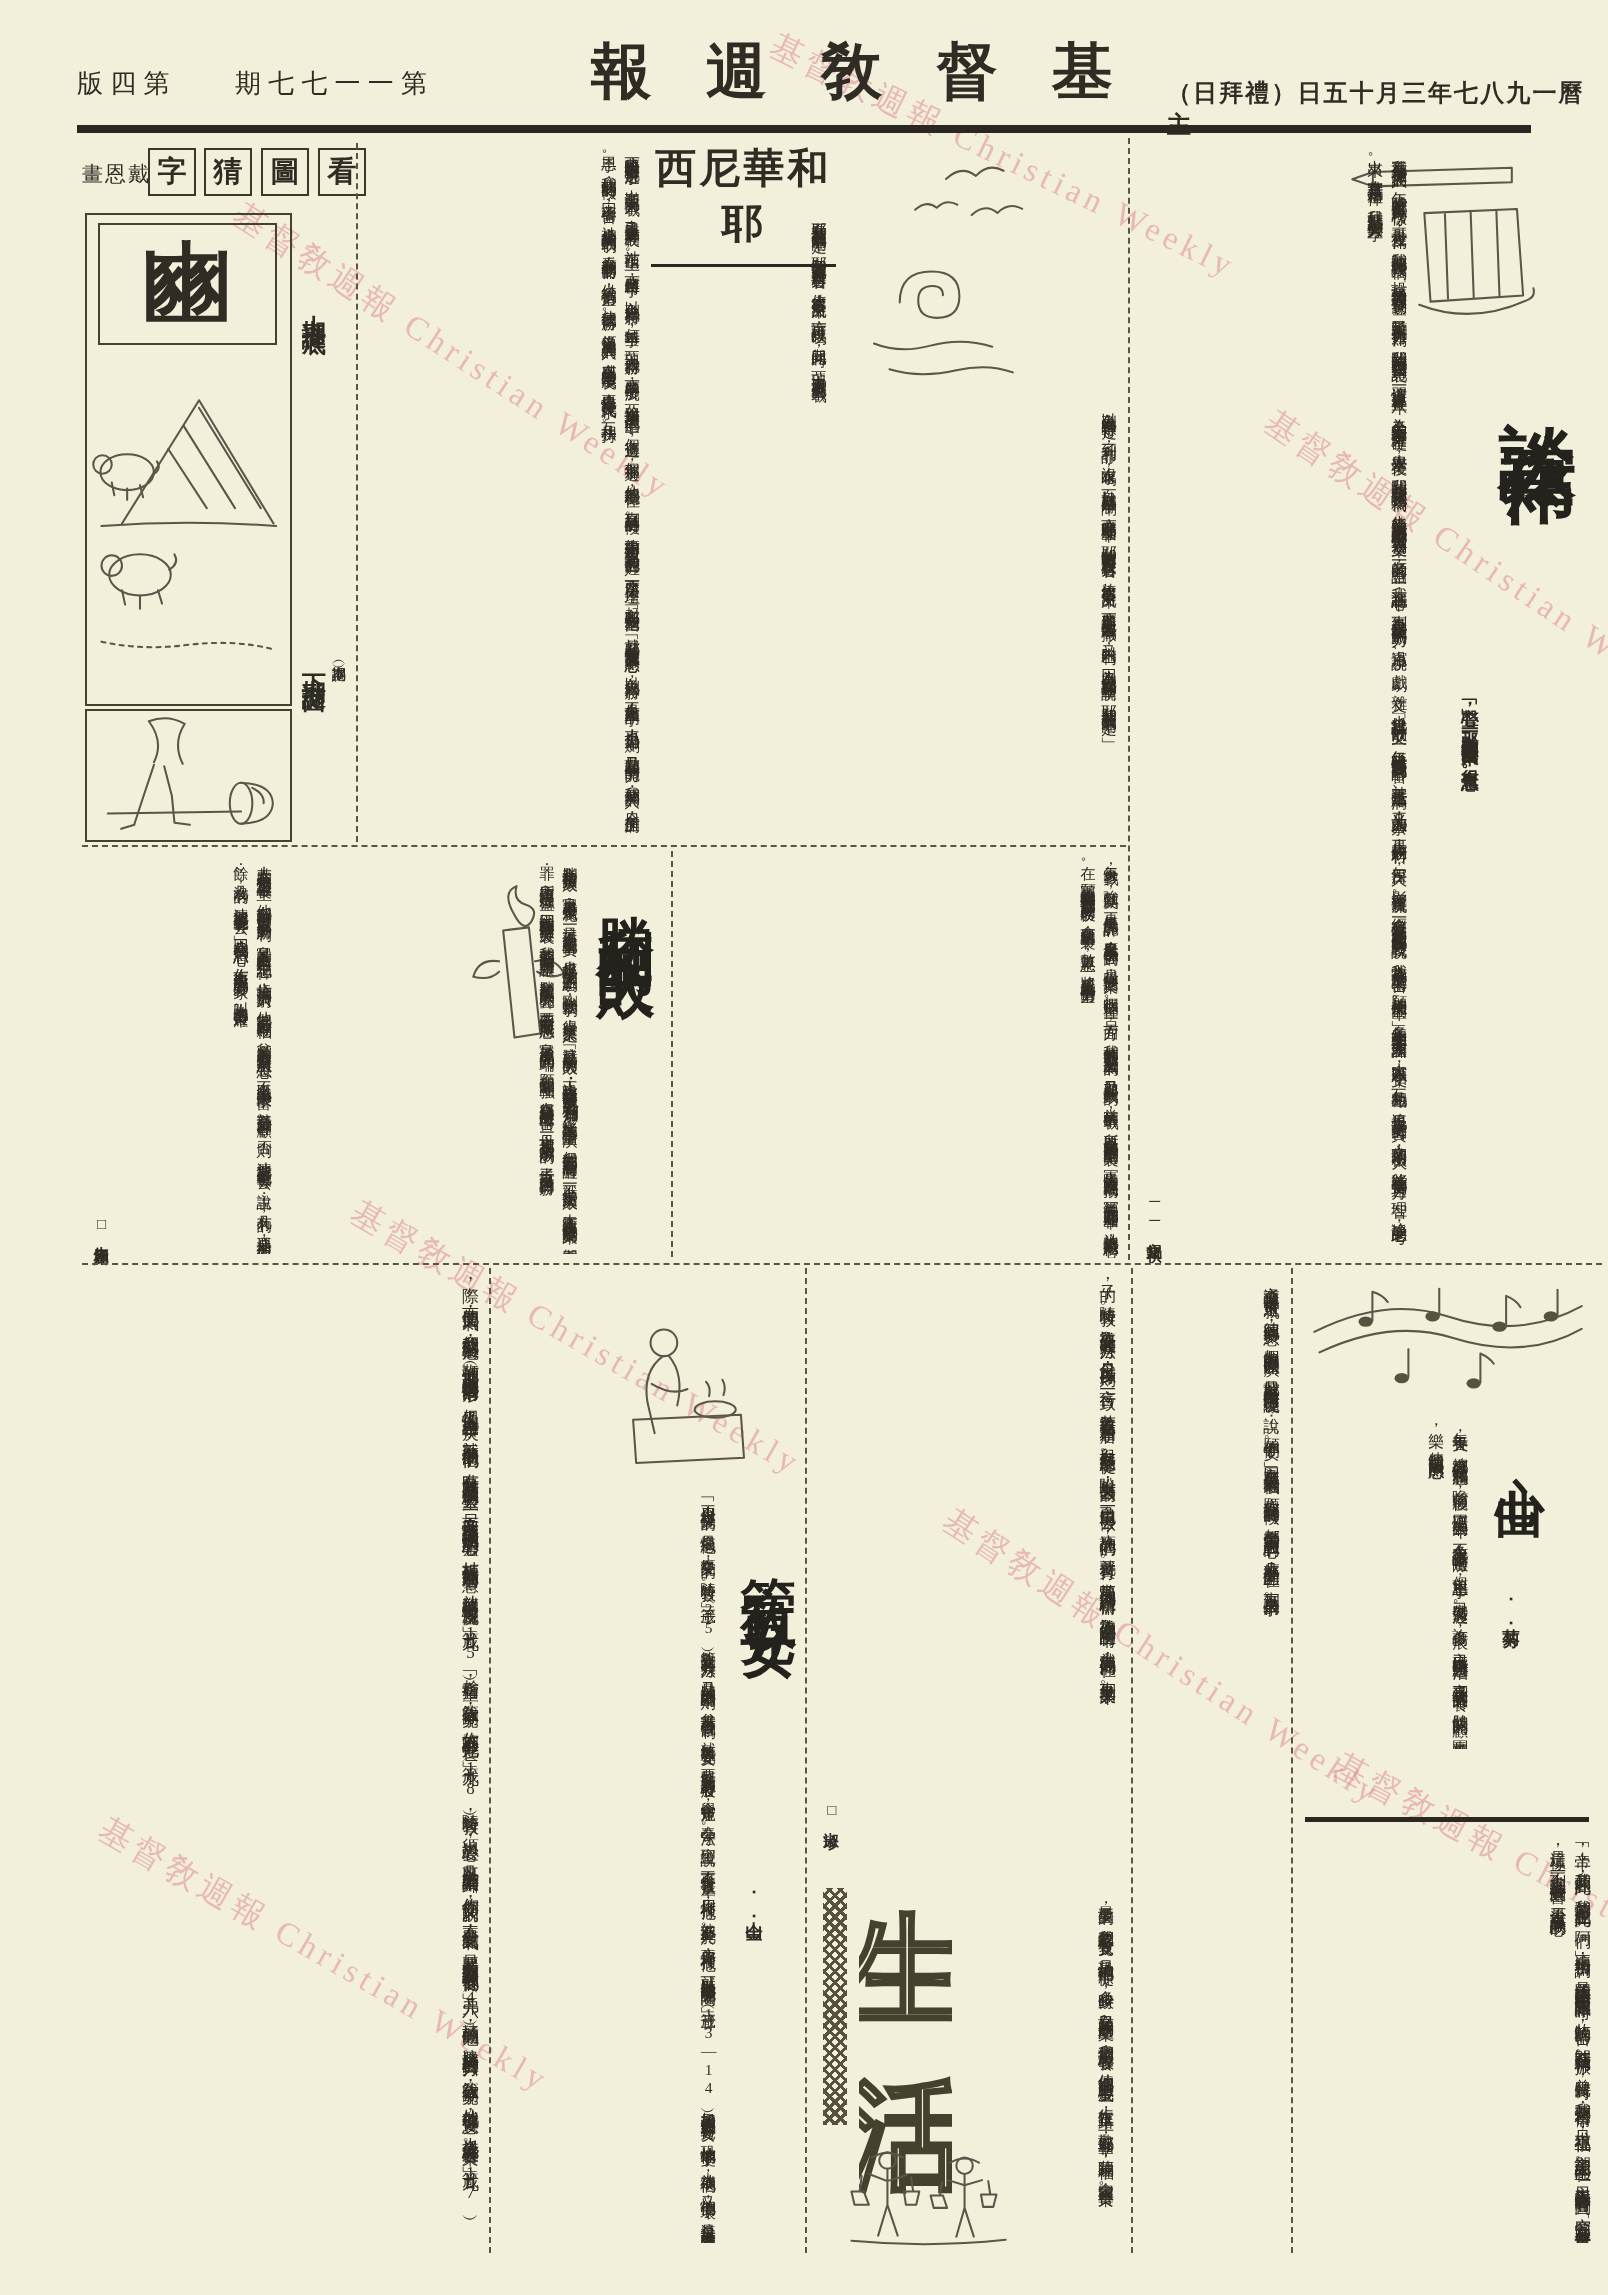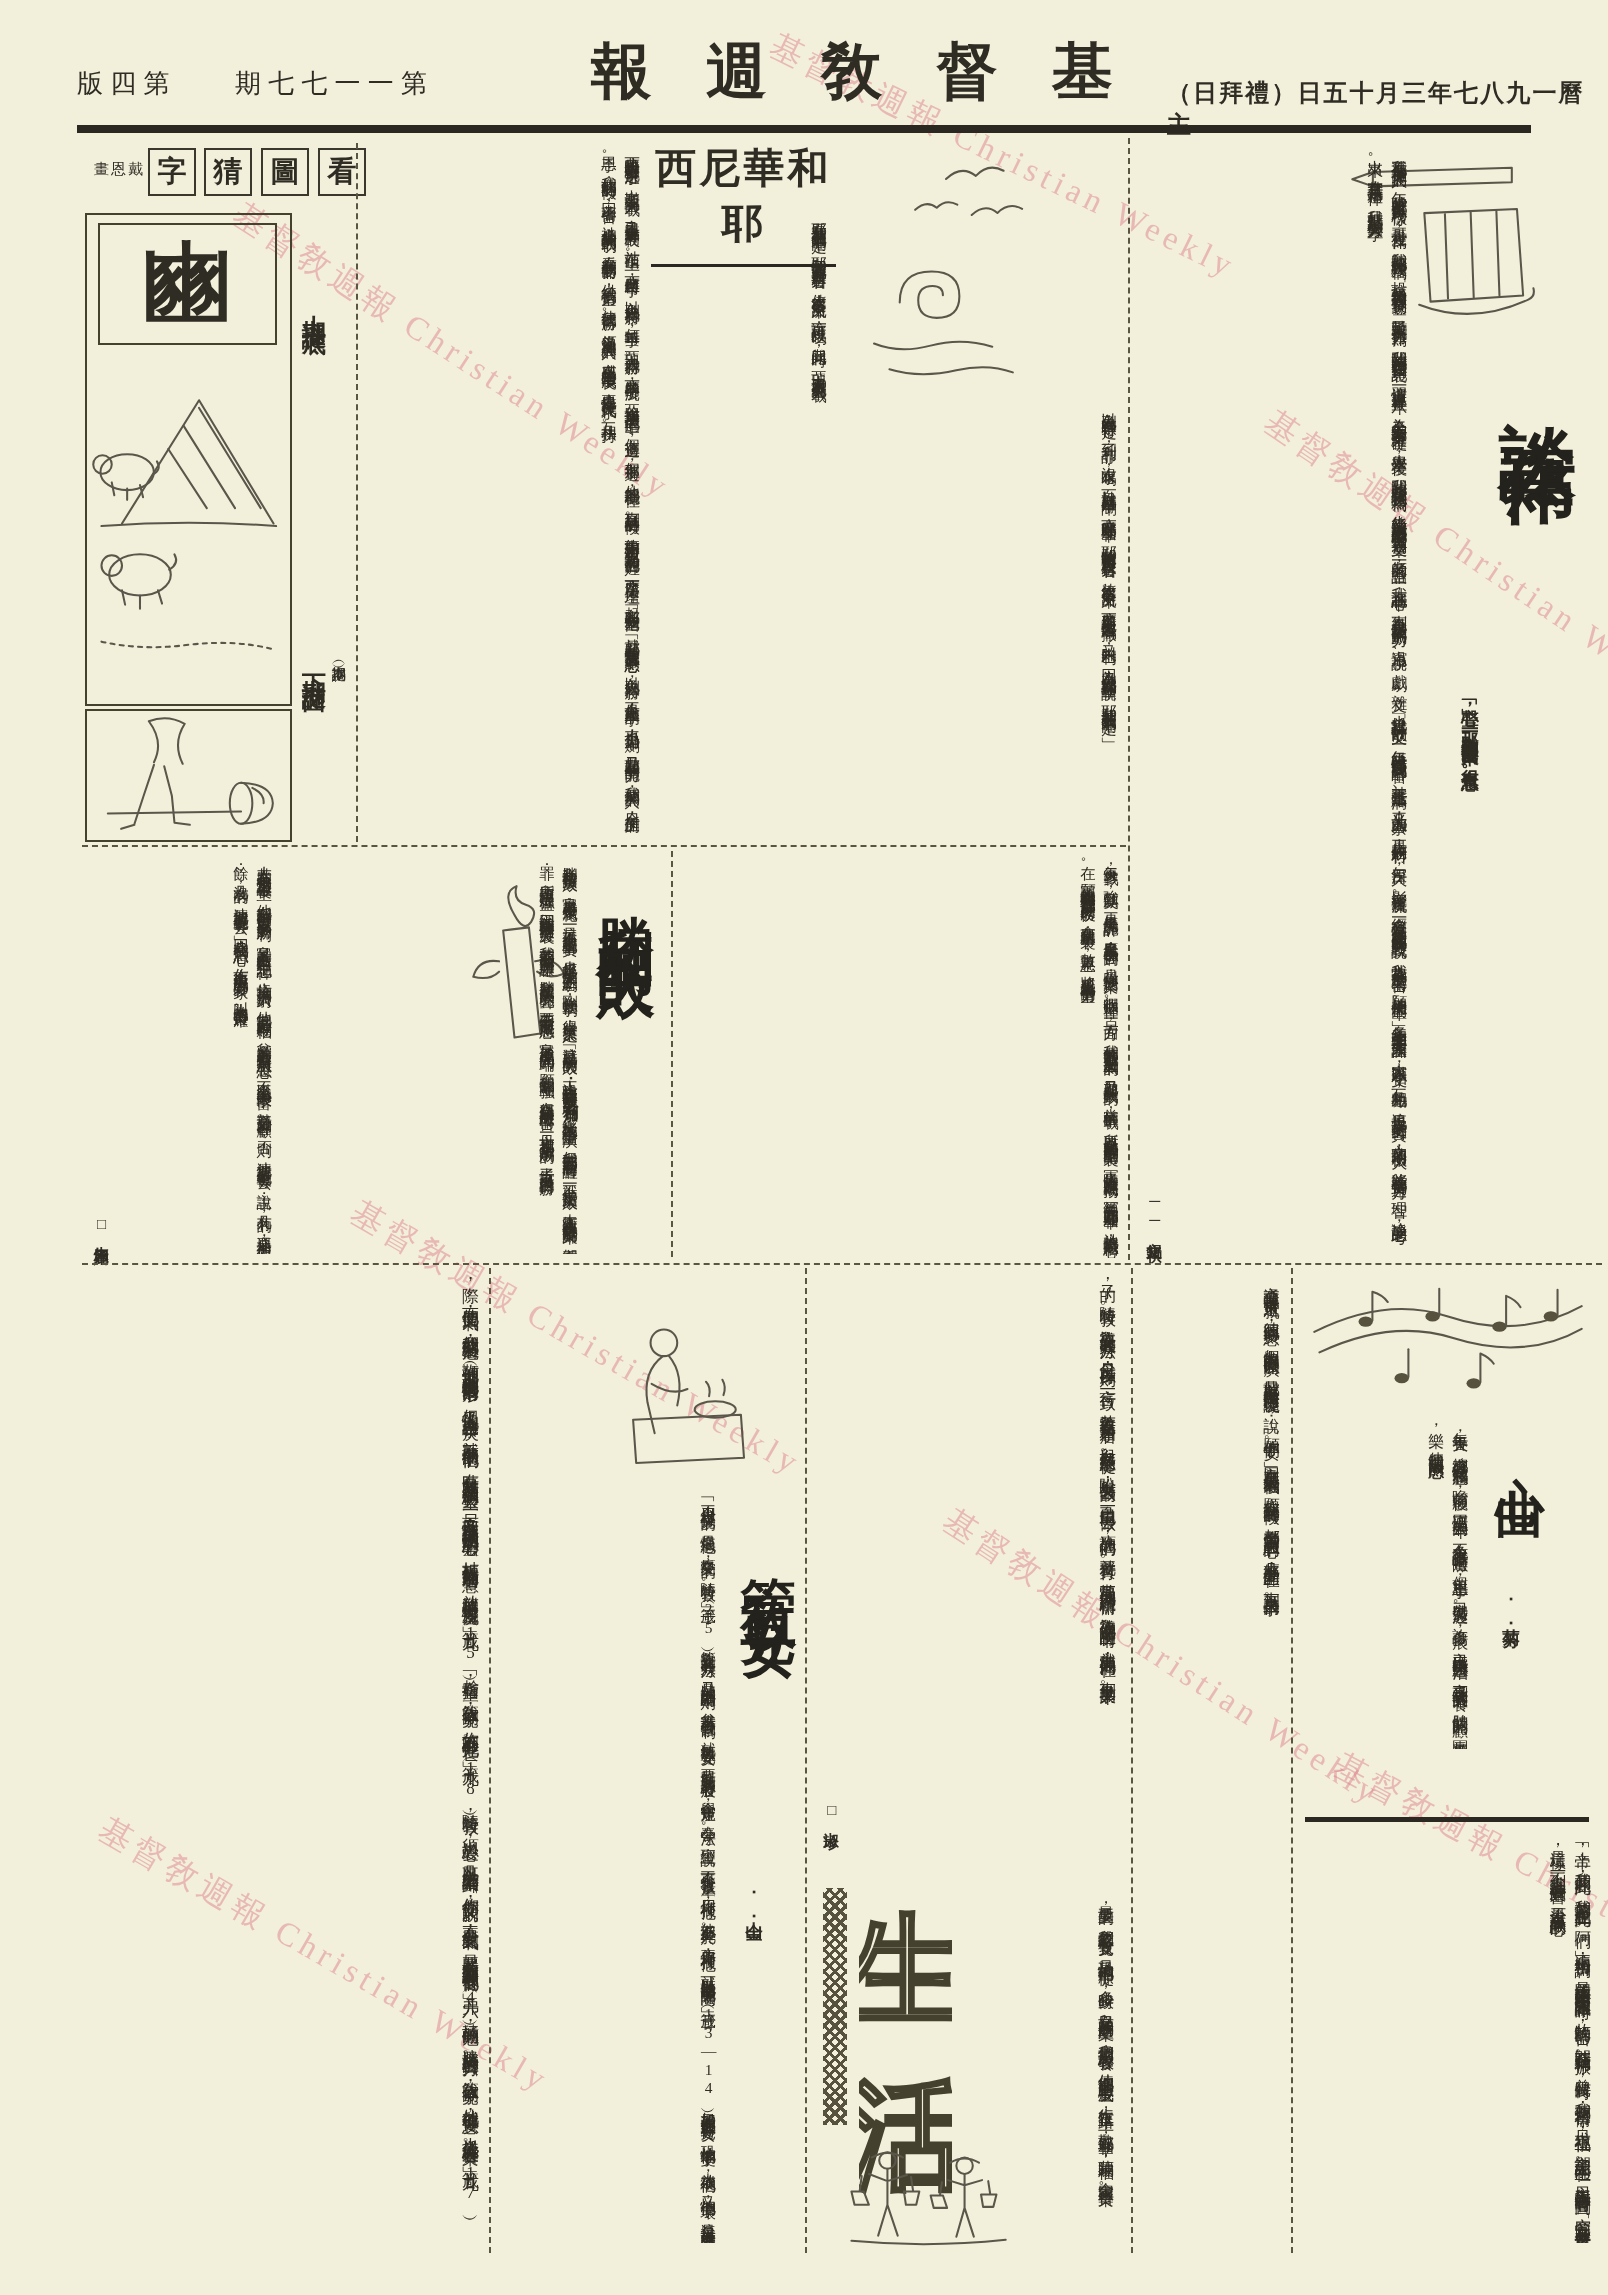--- a/index.html
+++ b/index.html
@@ -44,21 +44,21 @@
   <div class="abs" style="left:77px;top:66px;font-size:26px;font-weight:normal;letter-spacing:7.2px;">
     <span>版四第</span>
     <span style="display:inline-block;width:31px;"></span>
     <span>期七七一一第</span>
   </div>
   <div class="abs" style="left:566px;top:31px;width:591px;text-align:center;font-size:61px;font-weight:900;letter-spacing:19.5px;">報 週 敎 督 基</div>
   <div class="abs" style="left:1167px;top:77px;font-size:24px;font-weight:bold;letter-spacing:2.1px;">（日拜禮）日五十月三年七八九一曆主</div>
   <div class="rule" style="left:77px;top:125px;width:1454px;height:8.2px;"></div>
 
   <div class="abs" style="left:82px;top:141px;width:270px;height:699px;">
-    <div class="abs" style="left:12px;top:18.5px;font-size:15px;letter-spacing:2.1px;">畫恩戴</div>
+    <div class="abs" style="left:0px;top:18.5px;font-size:21px;letter-spacing:2.1px;">畫恩戴</div>
     <div class="pbox" style="left:66px;top:7.2px;">字</div>
     <div class="pbox" style="left:122px;top:7.2px;">猜</div>
     <div class="pbox" style="left:179px;top:7.2px;">圖</div>
     <div class="pbox" style="left:236px;top:7.2px;">看</div>
 
     <div class="frame" style="left:2.6px;top:72px;width:203px;height:489px;">
       <div class="frame" style="left:11.3px;top:8.2px;width:175px;height:118px;display:flex;align-items:center;justify-content:center;font-size:87px;font-weight:bold;">豳</div>
 
       <svg class="abs" style="left:4.1px;top:139px;" width="193" height="339" viewBox="0 0 375 660">
         <path class="sk" d="M60 330 L210 90 L355 330"></path>

